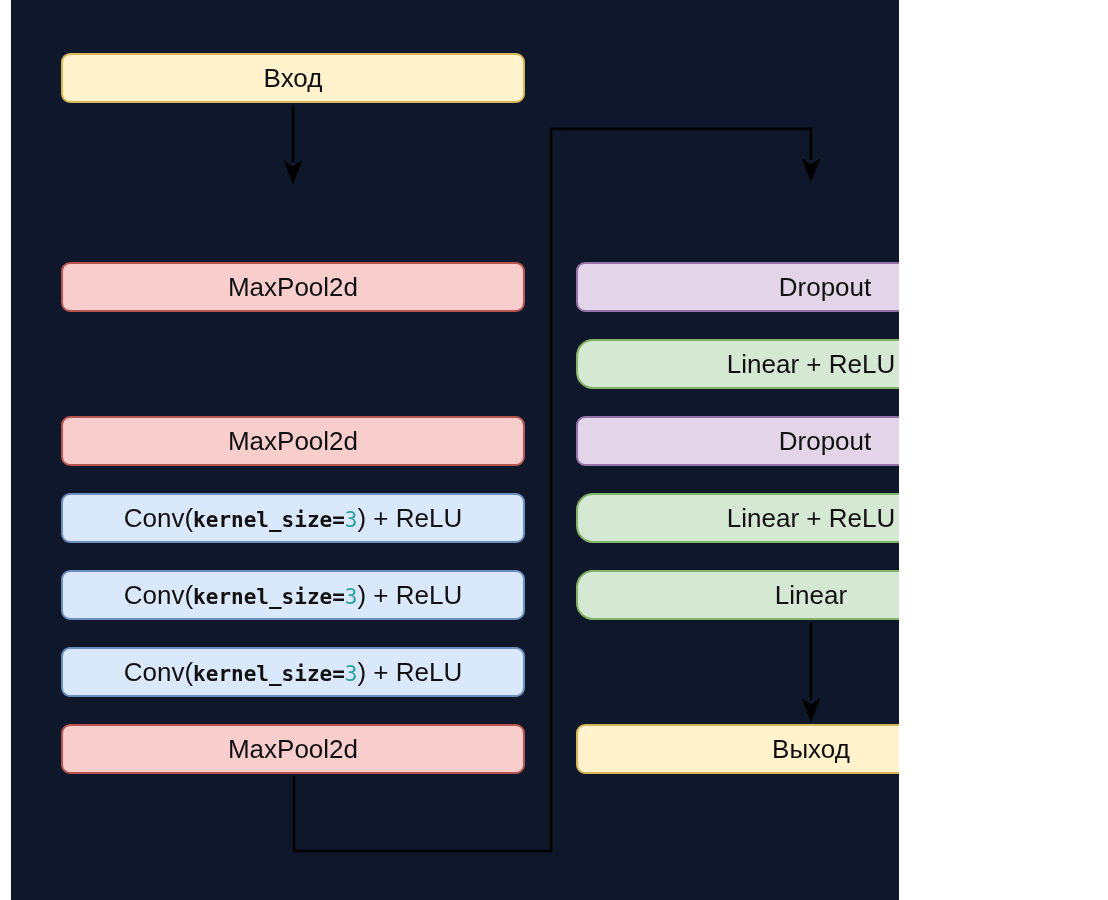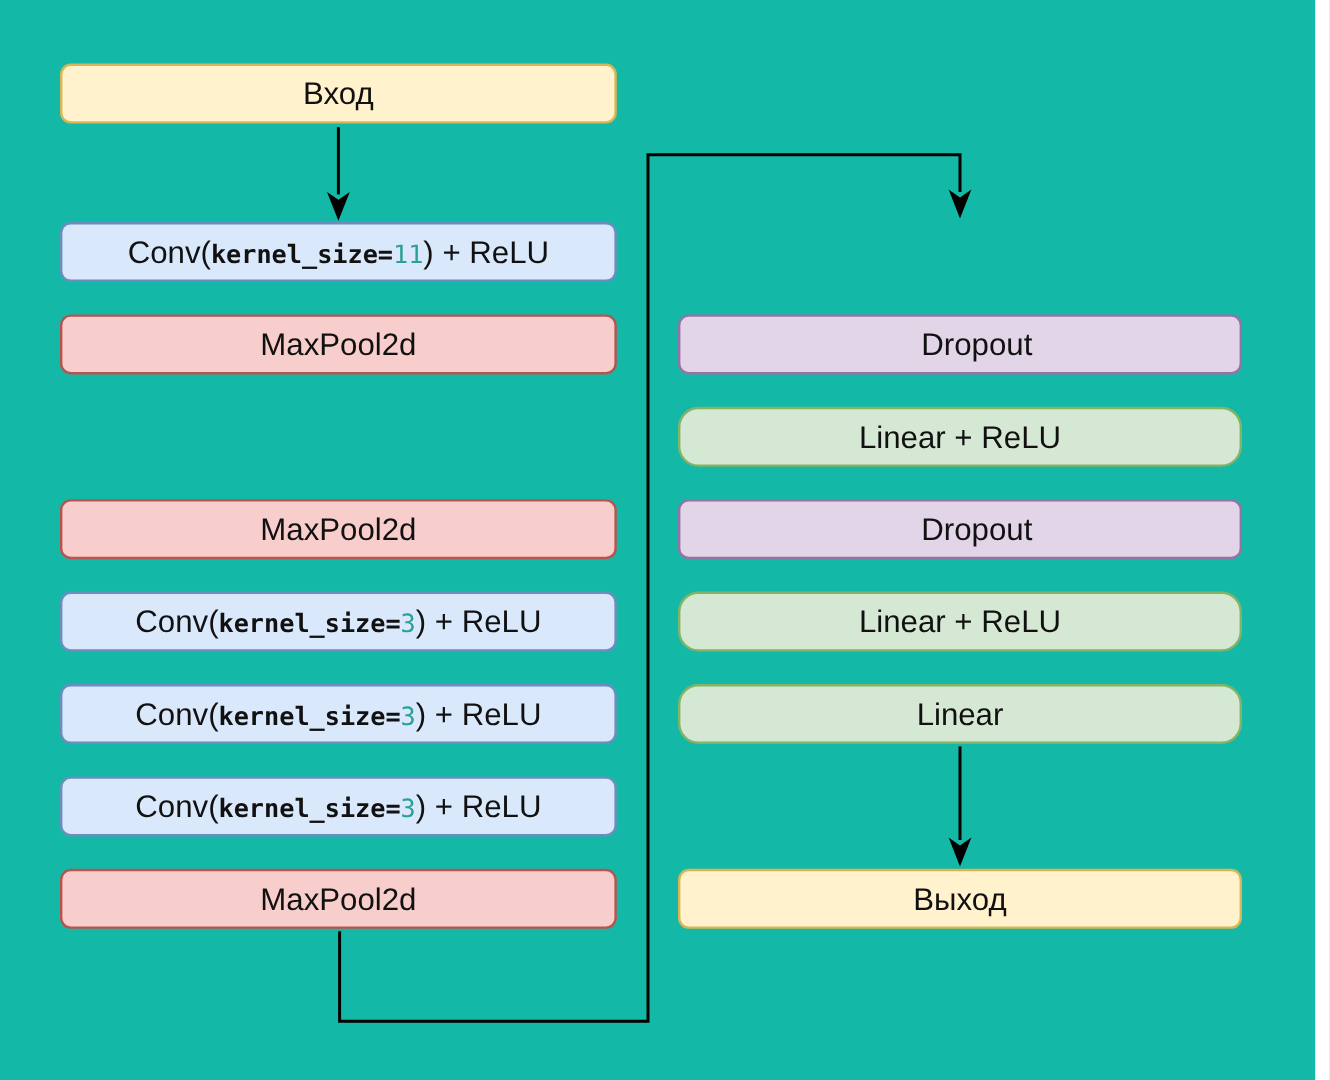--- a/index.html
+++ b/index.html
@@ -1,22 +1,23 @@
 <!DOCTYPE html>
 <html style="--yellow-fill: #FFF2CC; --yellow-border: #D6B656; --blue-fill: #DAE8FC; --blue-border: #6C8EBF; --red-fill: #F8CECC; --red-border: #B85450; --green-fill: #D5E8D4; --green-border: #82B366; --purple-fill: #E1D5E7; --purple-border: #9673A6; --code-number: #2AA198; --label-text: #111111; --arrow: #000000;"><head>
 <meta charset="utf-8">
 <style>
   html, body { margin: 0; padding: 0; background: #ffffff; }
   #canvas {
     position: relative;
-    width: 1096px;
+    width: 888px;
     height: 900px;
-    background: #14b8a6;
+    background: #0f172a;
     overflow: hidden;
     font-family: "Liberation Sans", sans-serif;
+    margin-left: 11px;
   }
   .node {
     position: absolute;
     left: var(--x); top: var(--y); width: var(--w); height: 50px;
     box-sizing: border-box;
     border-radius: 9px;
     border: 2.5px solid #000;
     display: flex;
     align-items: center;
     justify-content: center;
@@ -76,23 +77,20 @@
     <g>
       <path d="M800,622 V700"></path>
       <polygon points="800,722 790.5,698 800,704.5 809.5,698"></polygon>
     </g>
   </svg>
 
   <div class="node yellow" style="--x:50px; --y:53px; --w:464px">
     <span class="label">Вход</span>
   </div>
 
-  <div class="node blue" style="--x:50px; --y:185px; --w:464px">
-    <span class="label"><span>Conv(</span><span class="code">kernel_size=</span><span class="code num">11</span><span>) + ReLU</span></span>
-  </div>
 
   <div class="node red" style="--x:50px; --y:262px; --w:464px">
     <span class="label">MaxPool2d</span>
   </div>
 
 
   <div class="node red" style="--x:50px; --y:416px; --w:464px">
     <span class="label">MaxPool2d</span>
   </div>
 

